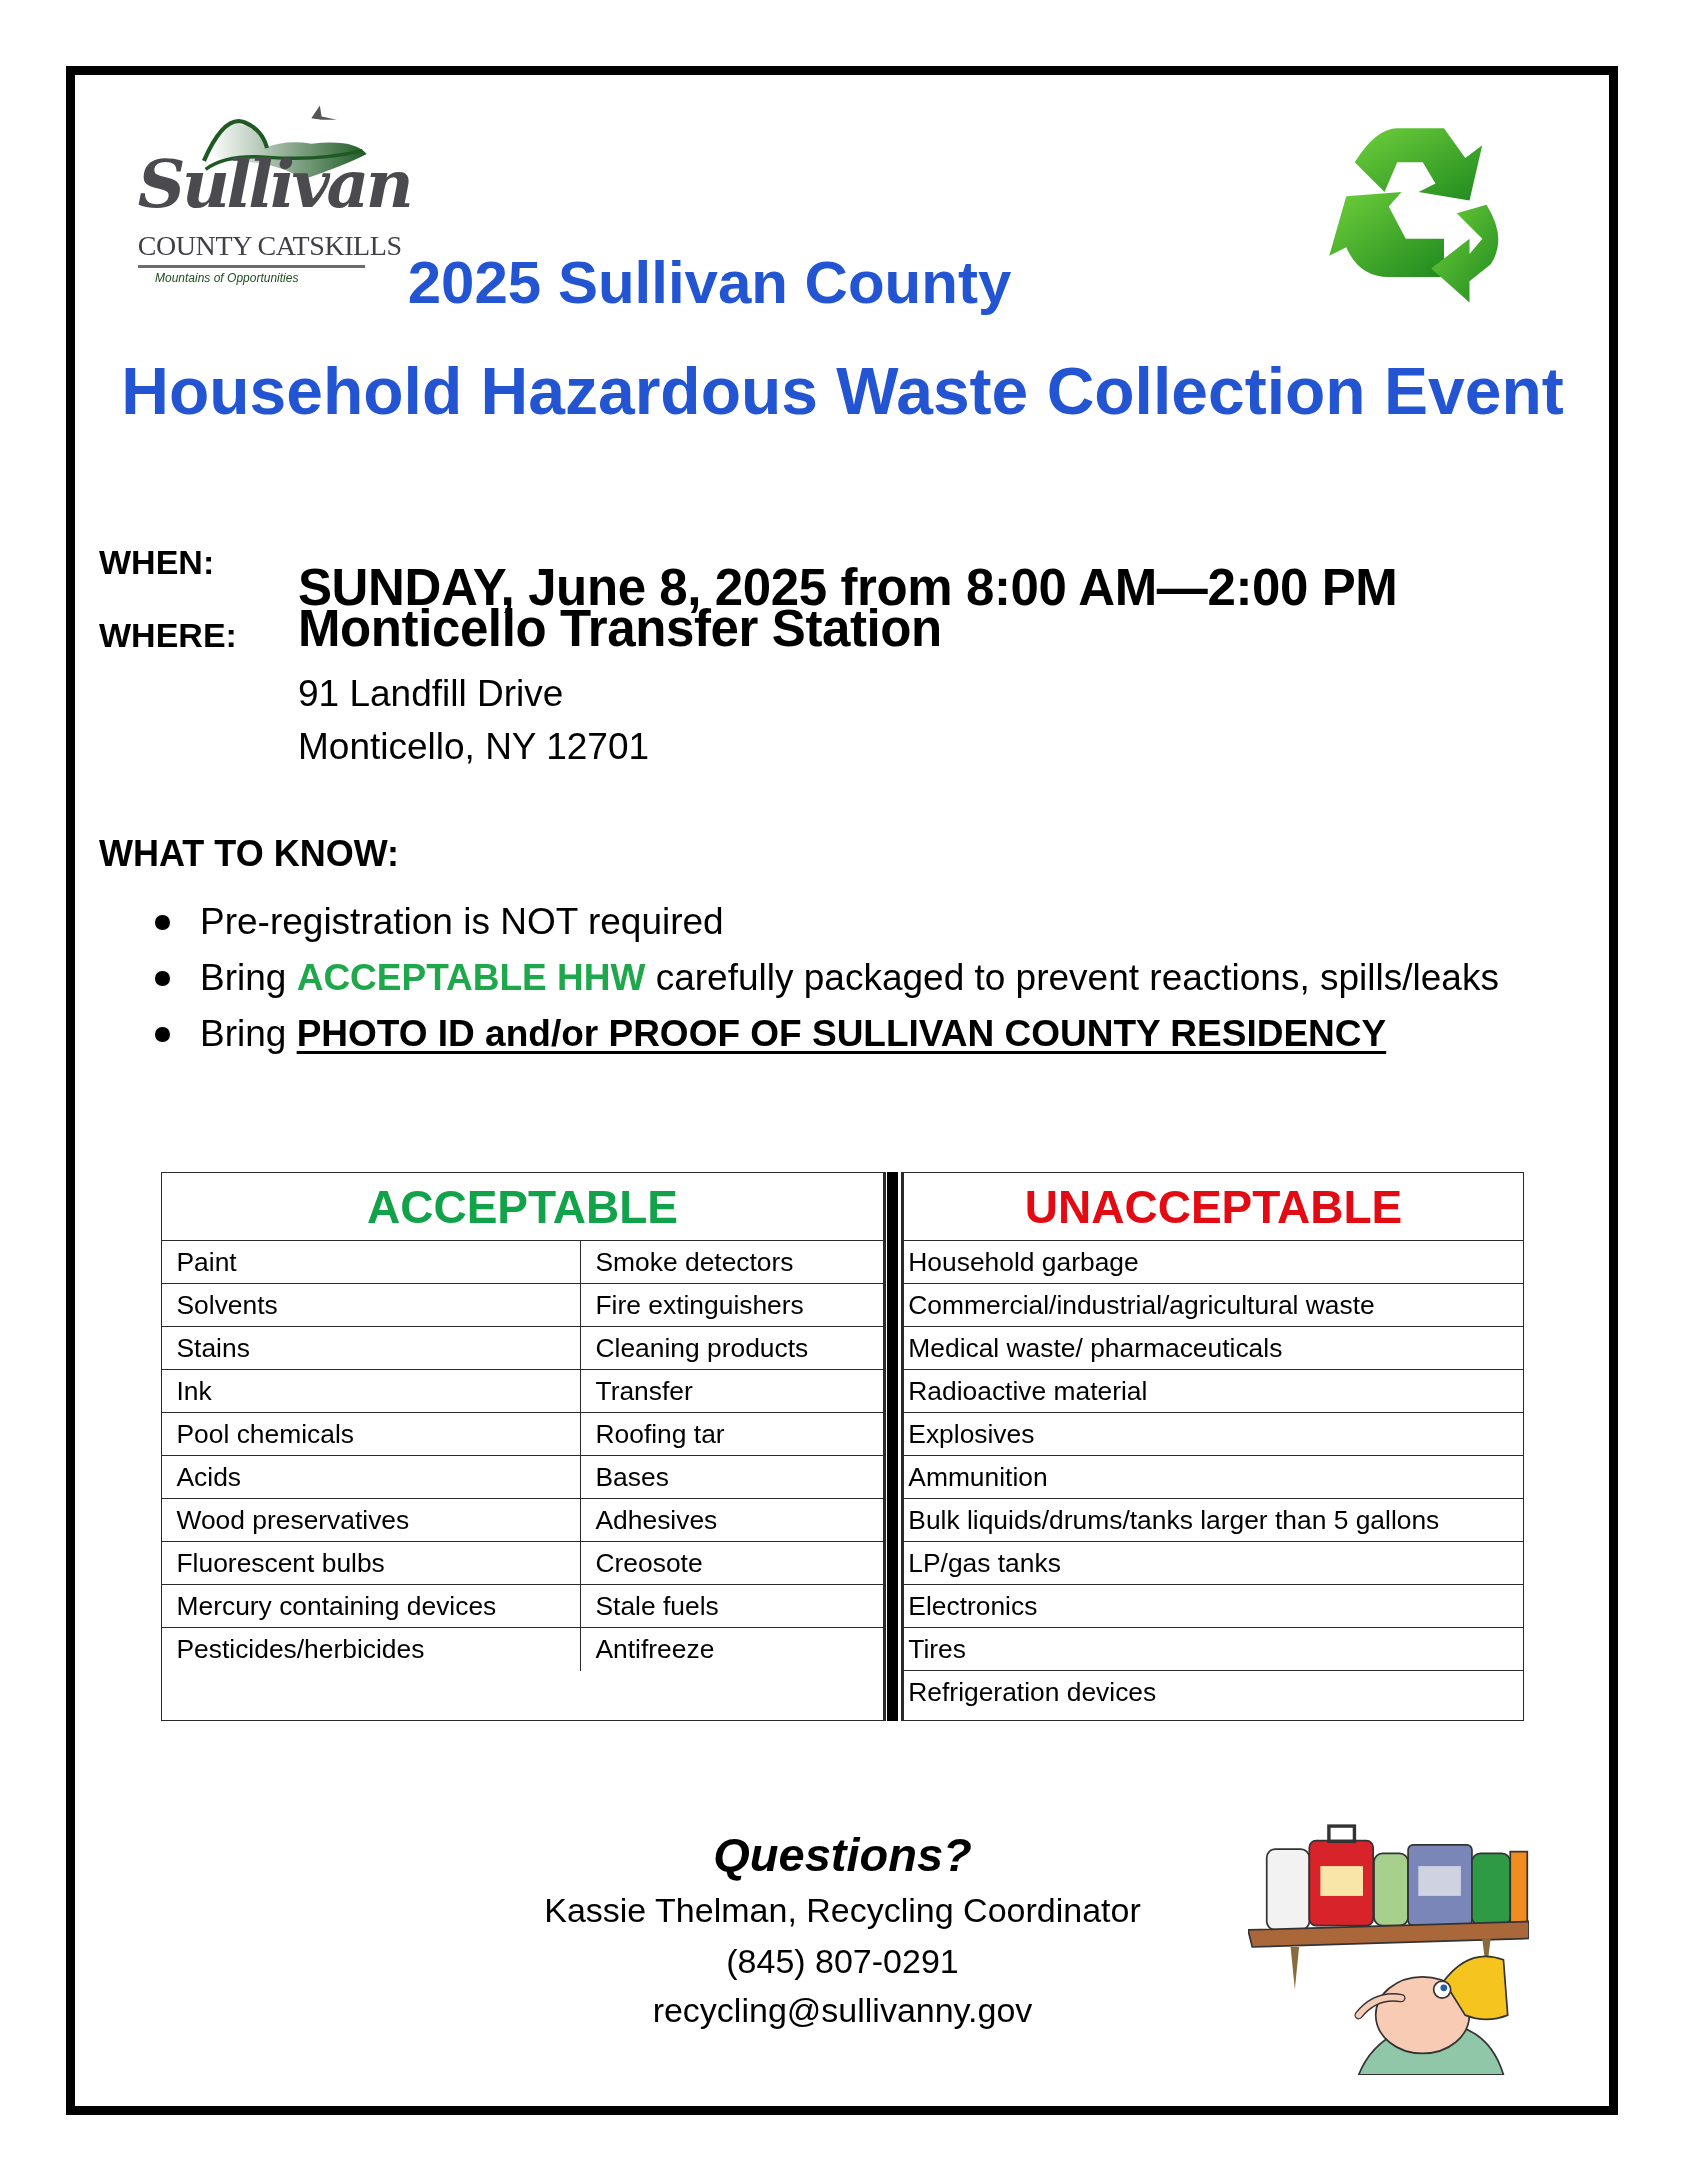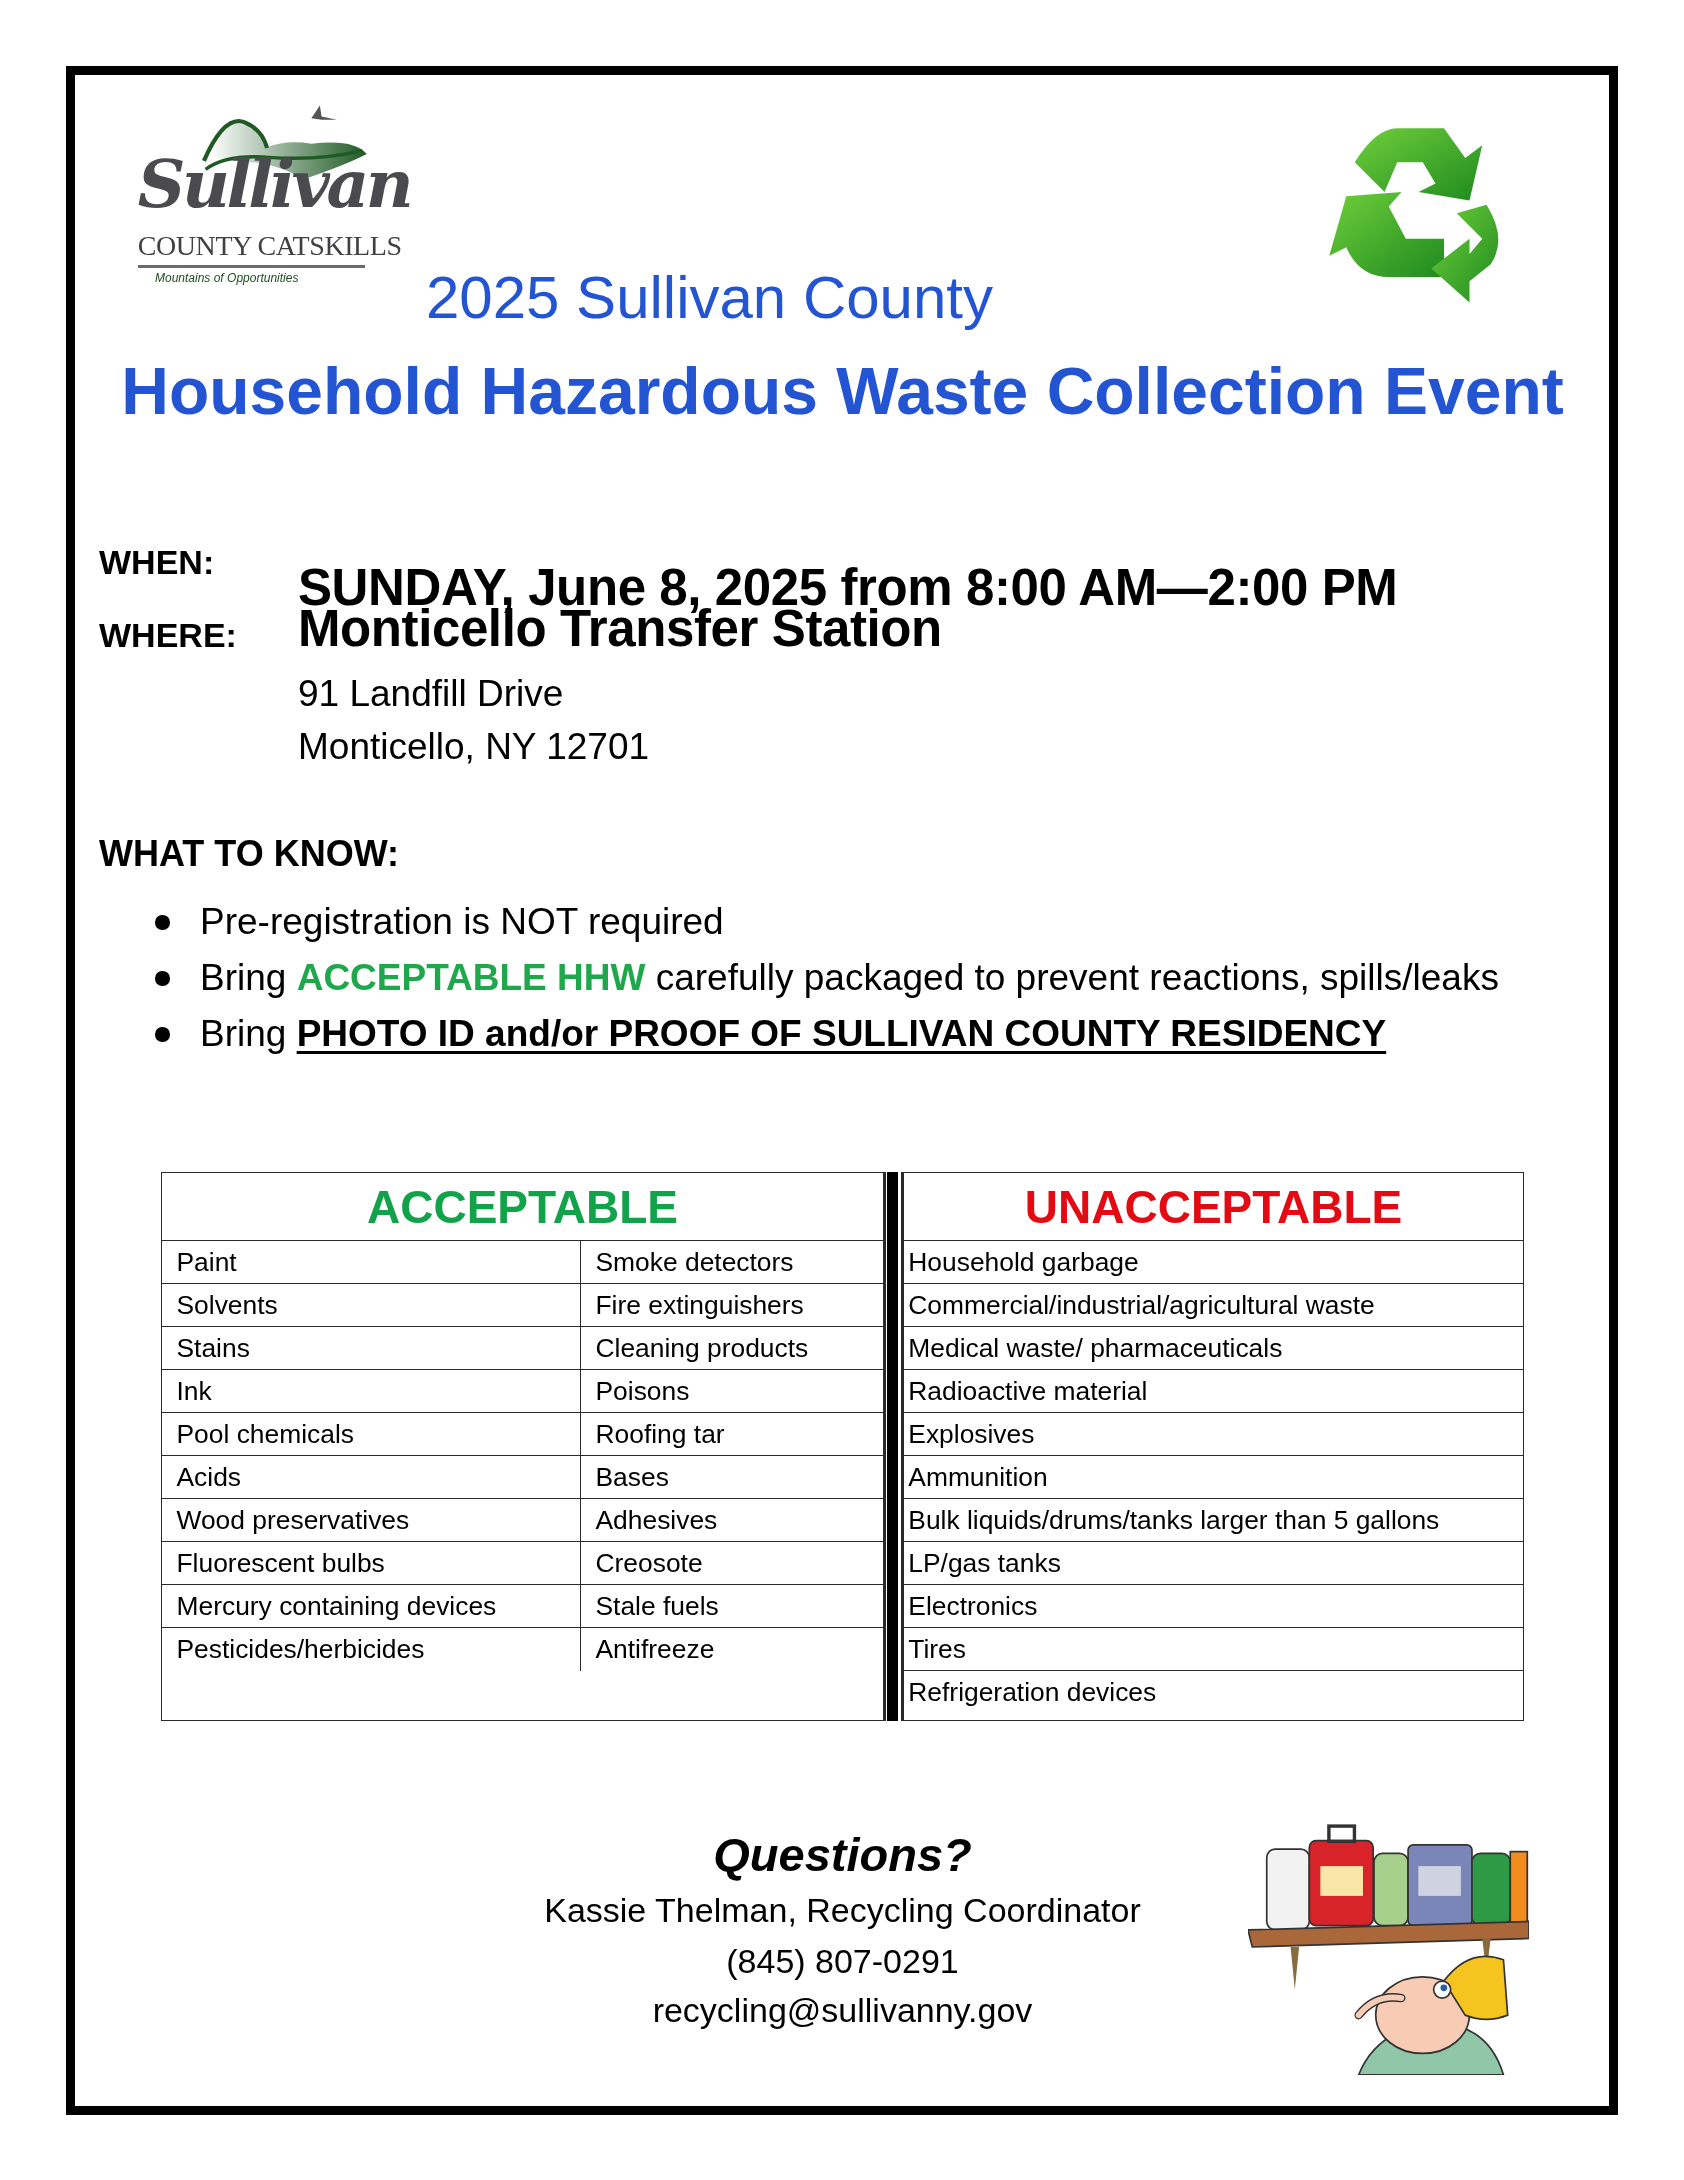--- a/index.html
+++ b/index.html
@@ -11,21 +11,21 @@
   .logo { left:136px; top:101px; width:239px; height:196px; }
   .logo .script { position:absolute; left:1.7px; top:44px; font-family:"DejaVu Serif", serif; font-style:italic; font-size:66px; font-weight:bold; color:#4a4a4f; letter-spacing:-3.4px; }
   .logo .county { position:absolute; left:1.7px; top:129px; font-family:"Liberation Serif", serif; font-size:28px; color:#3f3f44; letter-spacing:-0.4px; white-space:nowrap; }
   .logo .rule { position:absolute; left:1.7px; top:164px; width:227px; height:2.6px; background:#6c6c6c; }
   .logo .tag { position:absolute; left:19px; top:170px; font-family:"Liberation Sans", sans-serif; font-style:italic; font-size:12px; color:#1e4d20; white-space:nowrap; }
   .logo svg { position:absolute; left:56px; top:0; }
 
   
   .recycle { left:1308px; top:111px; width:204px; height:196px; }
 
-  .title1 { left:0; width:1419px; top:268px; text-align:center; font-size:60px; font-weight:normal; color:#2354d2; line-height:1; white-space:nowrap; }
+  .title1 { left:0; width:1419px; top:253px; text-align:center; font-size:60px; font-weight:bold; color:#2354d2; line-height:1; white-space:nowrap; }
   .title2 { left:0; width:1685px; top:358px; text-align:center; font-size:66px; font-weight:bold; color:#2354d2; line-height:1; white-space:nowrap; }
 
   .label { font-size:34px; font-weight:bold; line-height:1; white-space:nowrap; }
   .when-label { left:99px; top:545px; }
   .where-label { left:99px; top:618px; }
   .when-value { left:298px; top:532px; font-size:51px; font-weight:bold; line-height:1; white-space:nowrap; letter-spacing:-0.4px;margin-top:30px; }
   .where-value { left:298px; top:603px; font-size:51px; font-weight:bold; line-height:1; white-space:nowrap; letter-spacing:-0.4px; }
   .addr { left:298px; font-size:37px; line-height:1; white-space:nowrap; }
   .addr1 { top:675px; }
   .addr2 { top:728px; }
@@ -140,21 +140,21 @@
     <div class="row">
         <div class="cell c1">Solvents</div>
         <div class="cell c2">Fire extinguishers</div>
       </div>
     <div class="row">
         <div class="cell c1">Stains</div>
         <div class="cell c2">Cleaning products</div>
       </div>
     <div class="row">
         <div class="cell c1">Ink</div>
-        <div class="cell c2">Poisons</div>
+        <div class="cell c2">Transfer</div>
       </div>
     <div class="row">
         <div class="cell c1">Pool chemicals</div>
         <div class="cell c2">Roofing tar</div>
       </div>
     <div class="row">
         <div class="cell c1">Acids</div>
         <div class="cell c2">Bases</div>
       </div>
     <div class="row">

